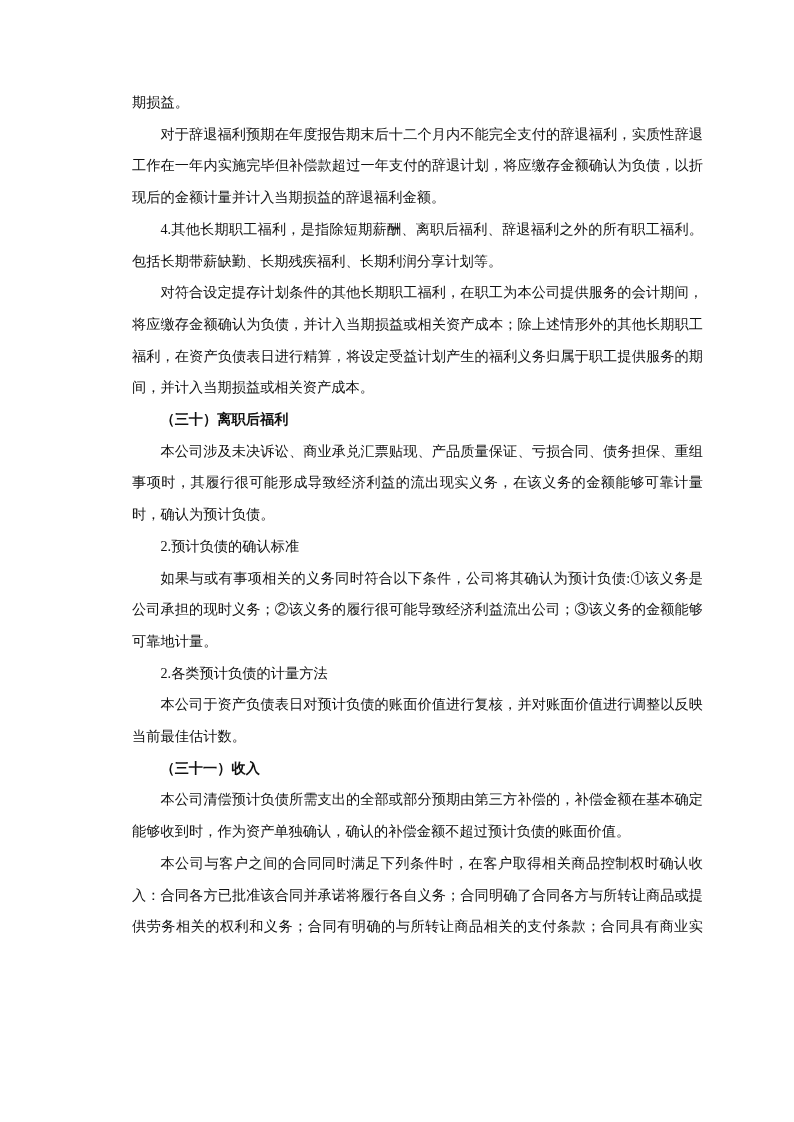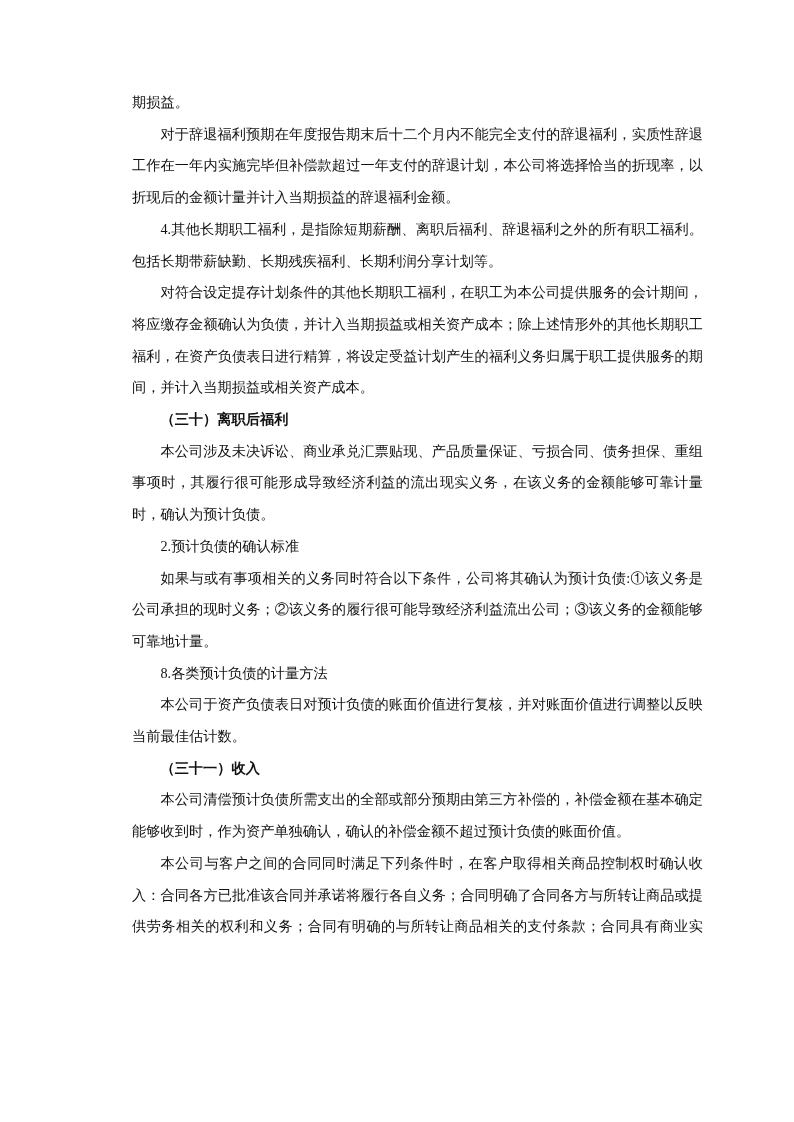--- a/index.html
+++ b/index.html
@@ -53,27 +53,27 @@
     font-family: "Liberation Serif", "DejaVu Serif", serif;
     color: #ef4444;
   }
 </style>
 </head>
 <body>
 
 <div class="page">
   <div class="textcol">
     <p class="para noindent">期损益。</p>
-    <p class="para">对于辞退福利预期在年度报告期末后十二个月内不能完全支付的辞退福利，实质性辞退工作在一年内实施完毕但补偿款超过一年支付的辞退计划，本公司将选择恰当的折现率，以折现后的金额计量并计入当期损益的辞退福利金额。</p>
+    <p class="para">对于辞退福利预期在年度报告期末后十二个月内不能完全支付的辞退福利，实质性辞退工作在一年内实施完毕但补偿款超过一年支付的辞退计划，将应缴存金额确认为负债，以折现后的金额计量并计入当期损益的辞退福利金额。</p>
     <p class="para">4.其他长期职工福利，是指除短期薪酬、离职后福利、辞退福利之外的所有职工福利。包括长期带薪缺勤、长期残疾福利、长期利润分享计划等。</p>
     <p class="para">对符合设定提存计划条件的其他长期职工福利，在职工为本公司提供服务的会计期间，将应缴存金额确认为负债，并计入当期损益或相关资产成本；除上述情形外的其他长期职工福利，在资产负债表日进行精算，将设定受益计划产生的福利义务归属于职工提供服务的期间，并计入当期损益或相关资产成本。</p>
     <p class="para heading">（三十）离职后福利</p>
     <p class="para">本公司涉及未决诉讼、商业承兑汇票贴现、产品质量保证、亏损合同、债务担保、重组事项时，其履行很可能形成导致经济利益的流出现实义务，在该义务的金额能够可靠计量时，确认为预计负债。</p>
     <p class="para">2.预计负债的确认标准</p>
     <p class="para">如果与或有事项相关的义务同时符合以下条件，公司将其确认为预计负债:①该义务是公司承担的现时义务；②该义务的履行很可能导致经济利益流出公司；③该义务的金额能够可靠地计量。</p>
-    <p class="para">8.各类预计负债的计量方法</p>
+    <p class="para">2.各类预计负债的计量方法</p>
     <p class="para">本公司于资产负债表日对预计负债的账面价值进行复核，并对账面价值进行调整以反映当前最佳估计数。</p>
     <p class="para heading">（三十一）收入</p>
     <p class="para">本公司清偿预计负债所需支出的全部或部分预期由第三方补偿的，补偿金额在基本确定能够收到时，作为资产单独确认，确认的补偿金额不超过预计负债的账面价值。</p>
     <p class="para clamp3">本公司与客户之间的合同同时满足下列条件时，在客户取得相关商品控制权时确认收入：合同各方已批准该合同并承诺将履行各自义务；合同明确了合同各方与所转让商品或提供劳务相关的权利和义务；合同有明确的与所转让商品相关的支付条款；合同具有商业实质，即履行</p>
   </div>
   <div class="page-number">32</div>
 </div>
 
 </body></html>

